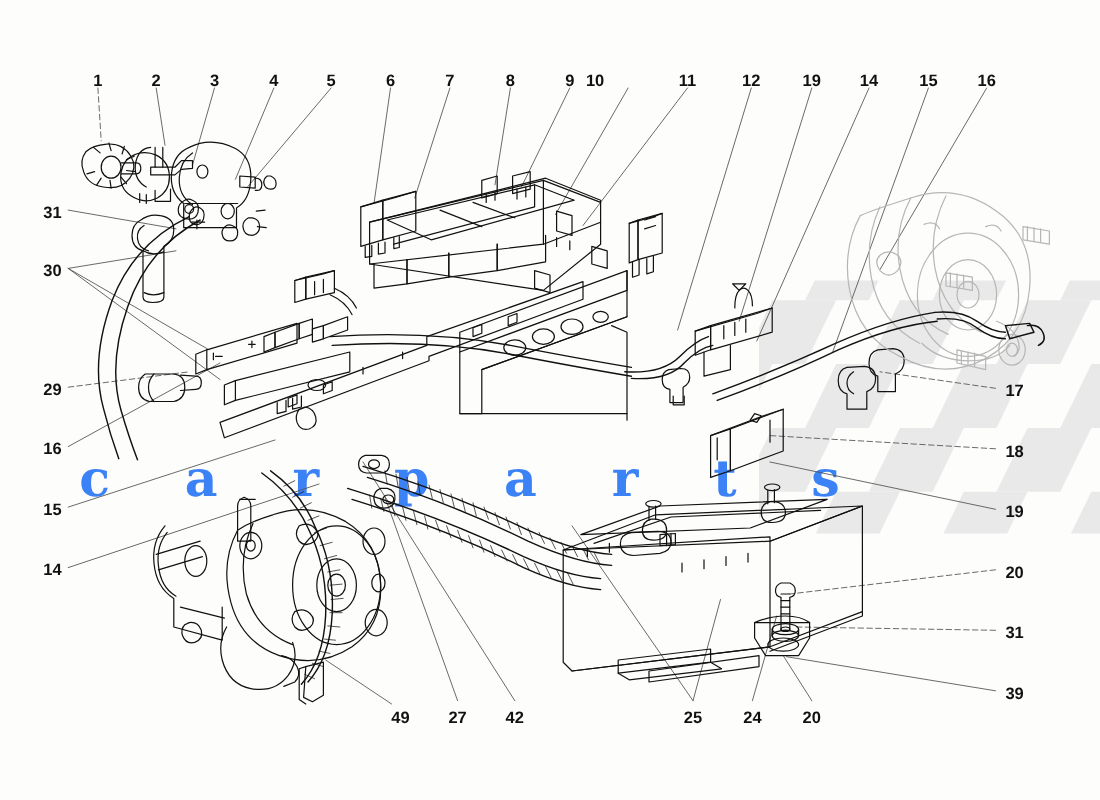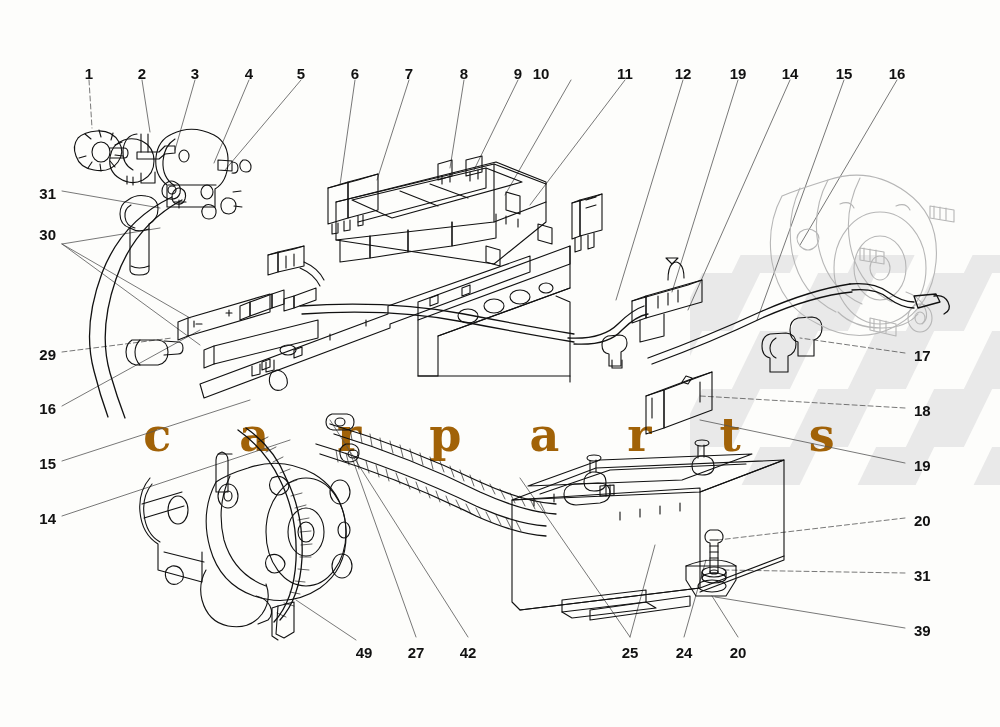--- a/index.html
+++ b/index.html
@@ -16,22 +16,22 @@
   #wm-script{
     position:absolute;left:60px;top:275px;width:860px;height:150px;
     font-family:"DejaVu Serif", serif;
     font-size:132px;font-style:italic;font-weight:700;
     color:#f7dada;letter-spacing:2px;white-space:nowrap;
     pointer-events:none;line-height:150px;
   }
   #wm-sub{
     position:absolute;left:72px;top:408px;width:860px;
     font-family:"DejaVu Serif", serif;
-    font-size:46px;font-weight:700;color:#a16207;
-    letter-spacing:26px;white-space:nowrap;pointer-events:none;text-align:center;
+    font-size:46px;font-weight:700;color:#3b82f6;
+    letter-spacing:26px;white-space:nowrap;pointer-events:none;
   }
   
   #art{position:absolute;left:0;top:0;width:1000px;height:727px;}
   
   .cn{
     position:absolute;
     font-family:"Liberation Sans", sans-serif;
     font-size:15px;font-weight:bold;color:#111;
     line-height:15px;white-space:nowrap;
   }
@@ -458,21 +458,21 @@
   <div class="cn c" style="left:518px;top:66px">9</div>
   <div class="cn c" style="left:541px;top:66px">10</div>
   <div class="cn c" style="left:625px;top:66px">11</div>
   <div class="cn c" style="left:683px;top:66px">12</div>
   <div class="cn c" style="left:738px;top:66px">19</div>
   <div class="cn c" style="left:790px;top:66px">14</div>
   <div class="cn c" style="left:844px;top:66px">15</div>
   <div class="cn c" style="left:897px;top:66px">16</div>
 
   <div class="cn r" style="left:56px;top:186px">31</div>
-  <div class="cn r" style="left:56px;top:227px">30</div>
+  <div class="cn r" style="left:56px;top:239px">30</div>
   <div class="cn r" style="left:56px;top:347px">29</div>
   <div class="cn r" style="left:56px;top:401px">16</div>
   <div class="cn r" style="left:56px;top:456px">15</div>
   <div class="cn r" style="left:56px;top:511px">14</div>
 
   <div class="cn" style="left:914px;top:348px">17</div>
   <div class="cn" style="left:914px;top:403px">18</div>
   <div class="cn" style="left:914px;top:458px">19</div>
   <div class="cn" style="left:914px;top:513px">20</div>
   <div class="cn" style="left:914px;top:568px">31</div>

